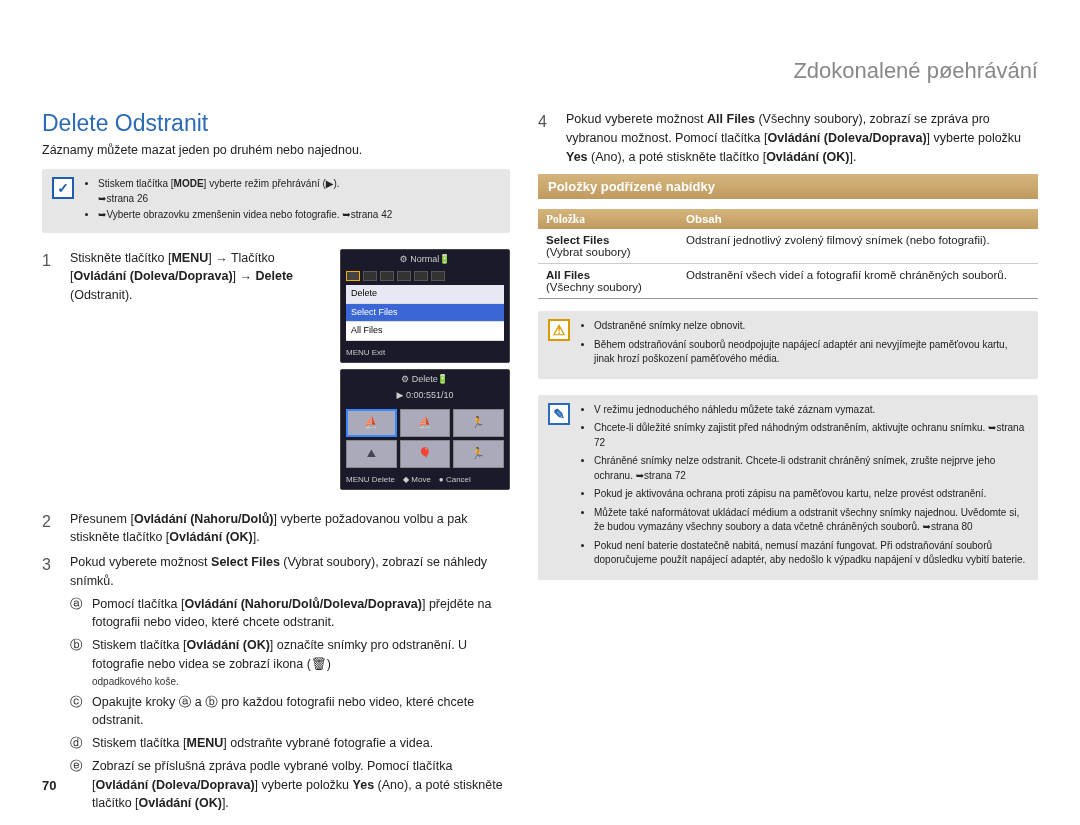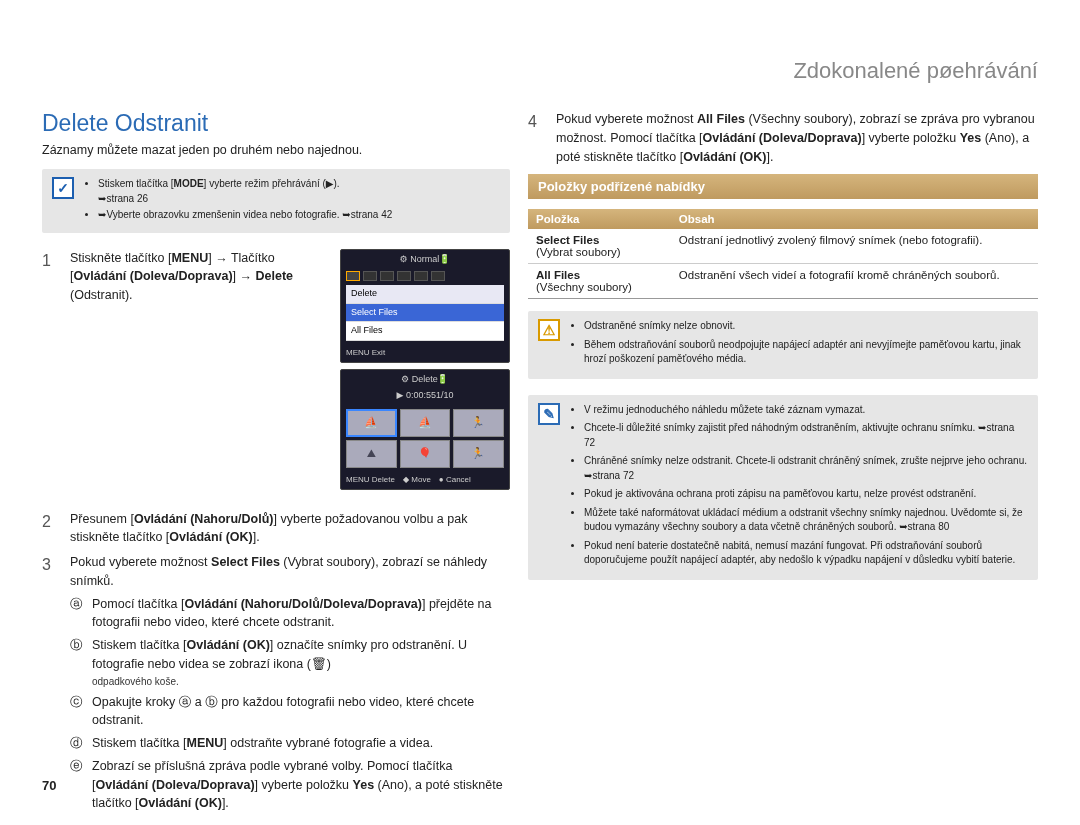--- a/index.html
+++ b/index.html
@@ -1,19 +1,19 @@
 <!DOCTYPE html>
 <html><head>
 <meta charset="utf-8">
 <style>
   * { box-sizing: border-box; margin: 0; padding: 0; }
   body { font-family: Arial, Helvetica, sans-serif; font-size: 13px; color: #222; background: #fff; }
   .page { width: 1080px; height: 825px; position: relative; padding: 58px 42px 30px 42px; }
   .breadcrumb { position: absolute; top: 58px; right: 42px; font-size: 22px; color: #888; font-weight: 500; }
-  .columns { display: flex; gap: 18px; margin-top: 52px; height: 680px; }
+  .columns { display: flex; gap: 28px; margin-top: 52px; height: 680px; }
   .col { flex: 1; }
   .col-left { flex: 0 0 468px; }
   .col-right { flex: 1; }
   .section-title { color: #2b6bb5; font-size: 23px; font-weight: 400; margin-bottom: 6px; }
   .intro { font-size: 12.5px; margin-bottom: 12px; }
   .note-box { background: #e6e6e6; border-radius: 2px; padding: 8px 10px 8px 10px; display: flex; gap: 10px; margin-bottom: 16px; }
   .note-icon { width: 22px; height: 22px; flex: 0 0 22px; border: 2px solid #1c5fb0; display: flex; align-items: center; justify-content: center; color: #1c5fb0; font-weight: bold; font-size: 14px; background: #fff; }
   .warn-icon { width: 22px; height: 22px; flex: 0 0 22px; border: 2px solid #d99a00; display: flex; align-items: center; justify-content: center; color: #d99a00; font-weight: bold; font-size: 14px; background: #fff; }
   .note-text { font-size: 10px; line-height: 1.45; }
   .note-text ul, .bullets { list-style: disc; padding-left: 14px; }
@@ -174,21 +174,21 @@
         <div class="step-body">
           <span>Pokud vyberete možnost </span><b>All Files</b><span> (Všechny soubory), zobrazí se zpráva pro vybranou možnost. Pomocí tlačítka [</span><b>Ovládání (Doleva/Doprava)</b><span>] vyberte položku </span><b>Yes</b><span> (Ano), a poté stiskněte tlačítko [</span><b>Ovládání (OK)</b><span>].</span>
         </div>
       </div>
 
       <div class="heading-bar">Položky podřízené nabídky</div>
 
       <table class="submenu">
         <tbody>
             <tr>
-          <th style="width:28%;">Položka</th>
+          <th style="width:28%;font-family:Liberation Serif, serif;">Položka</th>
           <th>Obsah</th>
         </tr>
         <tr>
           <td><b>Select Files</b><br><span>(Vybrat soubory)</span></td>
           <td>Odstraní jednotlivý zvolený filmový snímek (nebo fotografii).</td>
         </tr>
         <tr>
           <td><b>All Files</b><br><span>(Všechny soubory)</span></td>
           <td>Odstranění všech videí a fotografií kromě chráněných souborů.</td>
         </tr>

